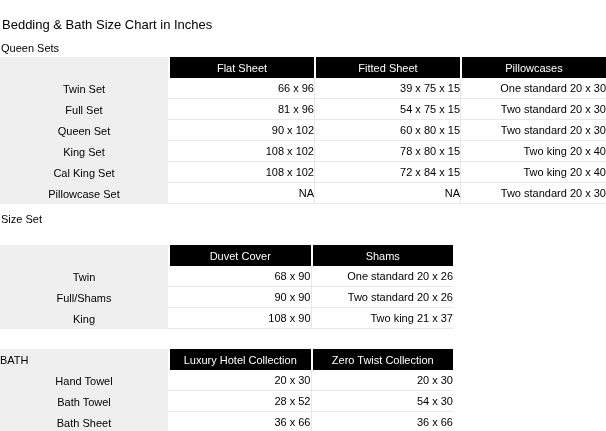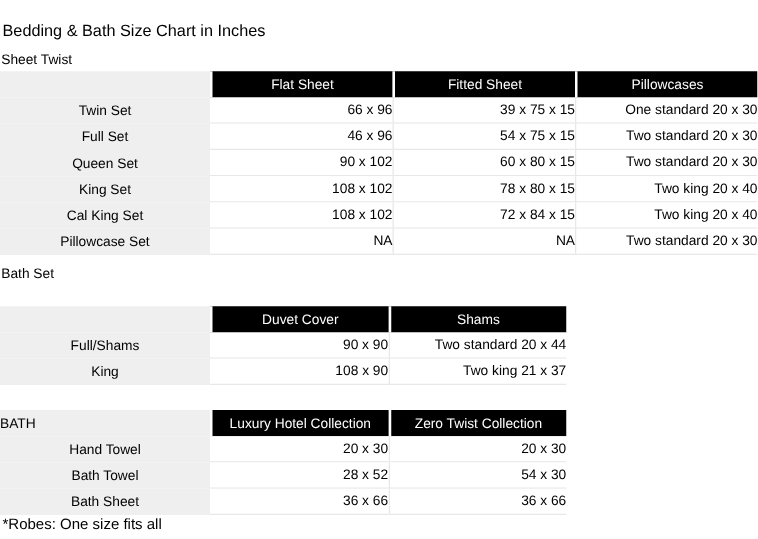--- a/index.html
+++ b/index.html
@@ -58,40 +58,40 @@
     font-size:12px;line-height:11px;margin:2px 0 0 2px;
   }
 </style>
 </head>
 <body>
 
 <div class="page">
   <h1 class="page-title">Bedding &amp; Bath Size Chart in Inches</h1>
   <div>
       <section class="sec-0">
-        <div class="section-label">Sheet Twist</div>
+        <div class="section-label">Queen Sets</div>
         <table class="size-table cols-3">
           <thead>
             <tr>
               <th class="corner-cell"></th>
               <th class="header-cell">Flat Sheet</th>
               <th class="header-cell">Fitted Sheet</th>
               <th class="header-cell">Pillowcases</th>
             </tr>
           </thead>
           <tbody>
             <tr>
               <td class="label-cell">Twin Set</td>
               <td class="data-cell">66 x 96</td>
               <td class="data-cell">39 x 75 x 15</td>
               <td class="data-cell">One standard 20 x 30</td>
             </tr>
             <tr>
               <td class="label-cell">Full Set</td>
-              <td class="data-cell">46 x 96</td>
+              <td class="data-cell">81 x 96</td>
               <td class="data-cell">54 x 75 x 15</td>
               <td class="data-cell">Two standard 20 x 30</td>
             </tr>
             <tr>
               <td class="label-cell">Queen Set</td>
               <td class="data-cell">90 x 102</td>
               <td class="data-cell">60 x 80 x 15</td>
               <td class="data-cell">Two standard 20 x 30</td>
             </tr>
             <tr>
@@ -109,34 +109,39 @@
             <tr>
               <td class="label-cell">Pillowcase Set</td>
               <td class="data-cell">NA</td>
               <td class="data-cell">NA</td>
               <td class="data-cell">Two standard 20 x 30</td>
             </tr>
           </tbody>
         </table>
       </section>
       <section class="sec-1">
-        <div class="section-label">Bath Set</div>
+        <div class="section-label">Size Set</div>
         <table class="size-table cols-2">
           <thead>
             <tr>
               <th class="corner-cell"></th>
               <th class="header-cell">Duvet Cover</th>
               <th class="header-cell">Shams</th>
             </tr>
           </thead>
           <tbody>
             <tr>
+              <td class="label-cell">Twin</td>
+              <td class="data-cell">68 x 90</td>
+              <td class="data-cell">One standard 20 x 26</td>
+            </tr>
+            <tr>
               <td class="label-cell">Full/Shams</td>
               <td class="data-cell">90 x 90</td>
-              <td class="data-cell">Two standard 20 x 44</td>
+              <td class="data-cell">Two standard 20 x 26</td>
             </tr>
             <tr>
               <td class="label-cell">King</td>
               <td class="data-cell">108 x 90</td>
               <td class="data-cell">Two king 21 x 37</td>
             </tr>
           </tbody>
         </table>
       </section>
       <section class="sec-2">

